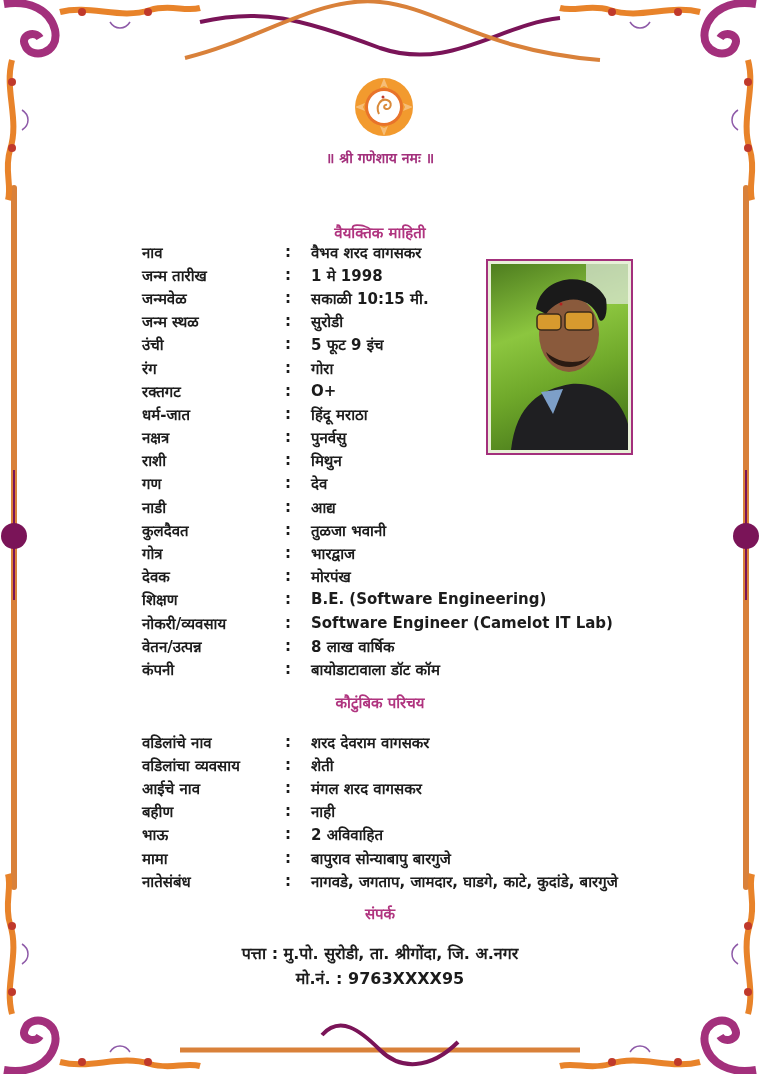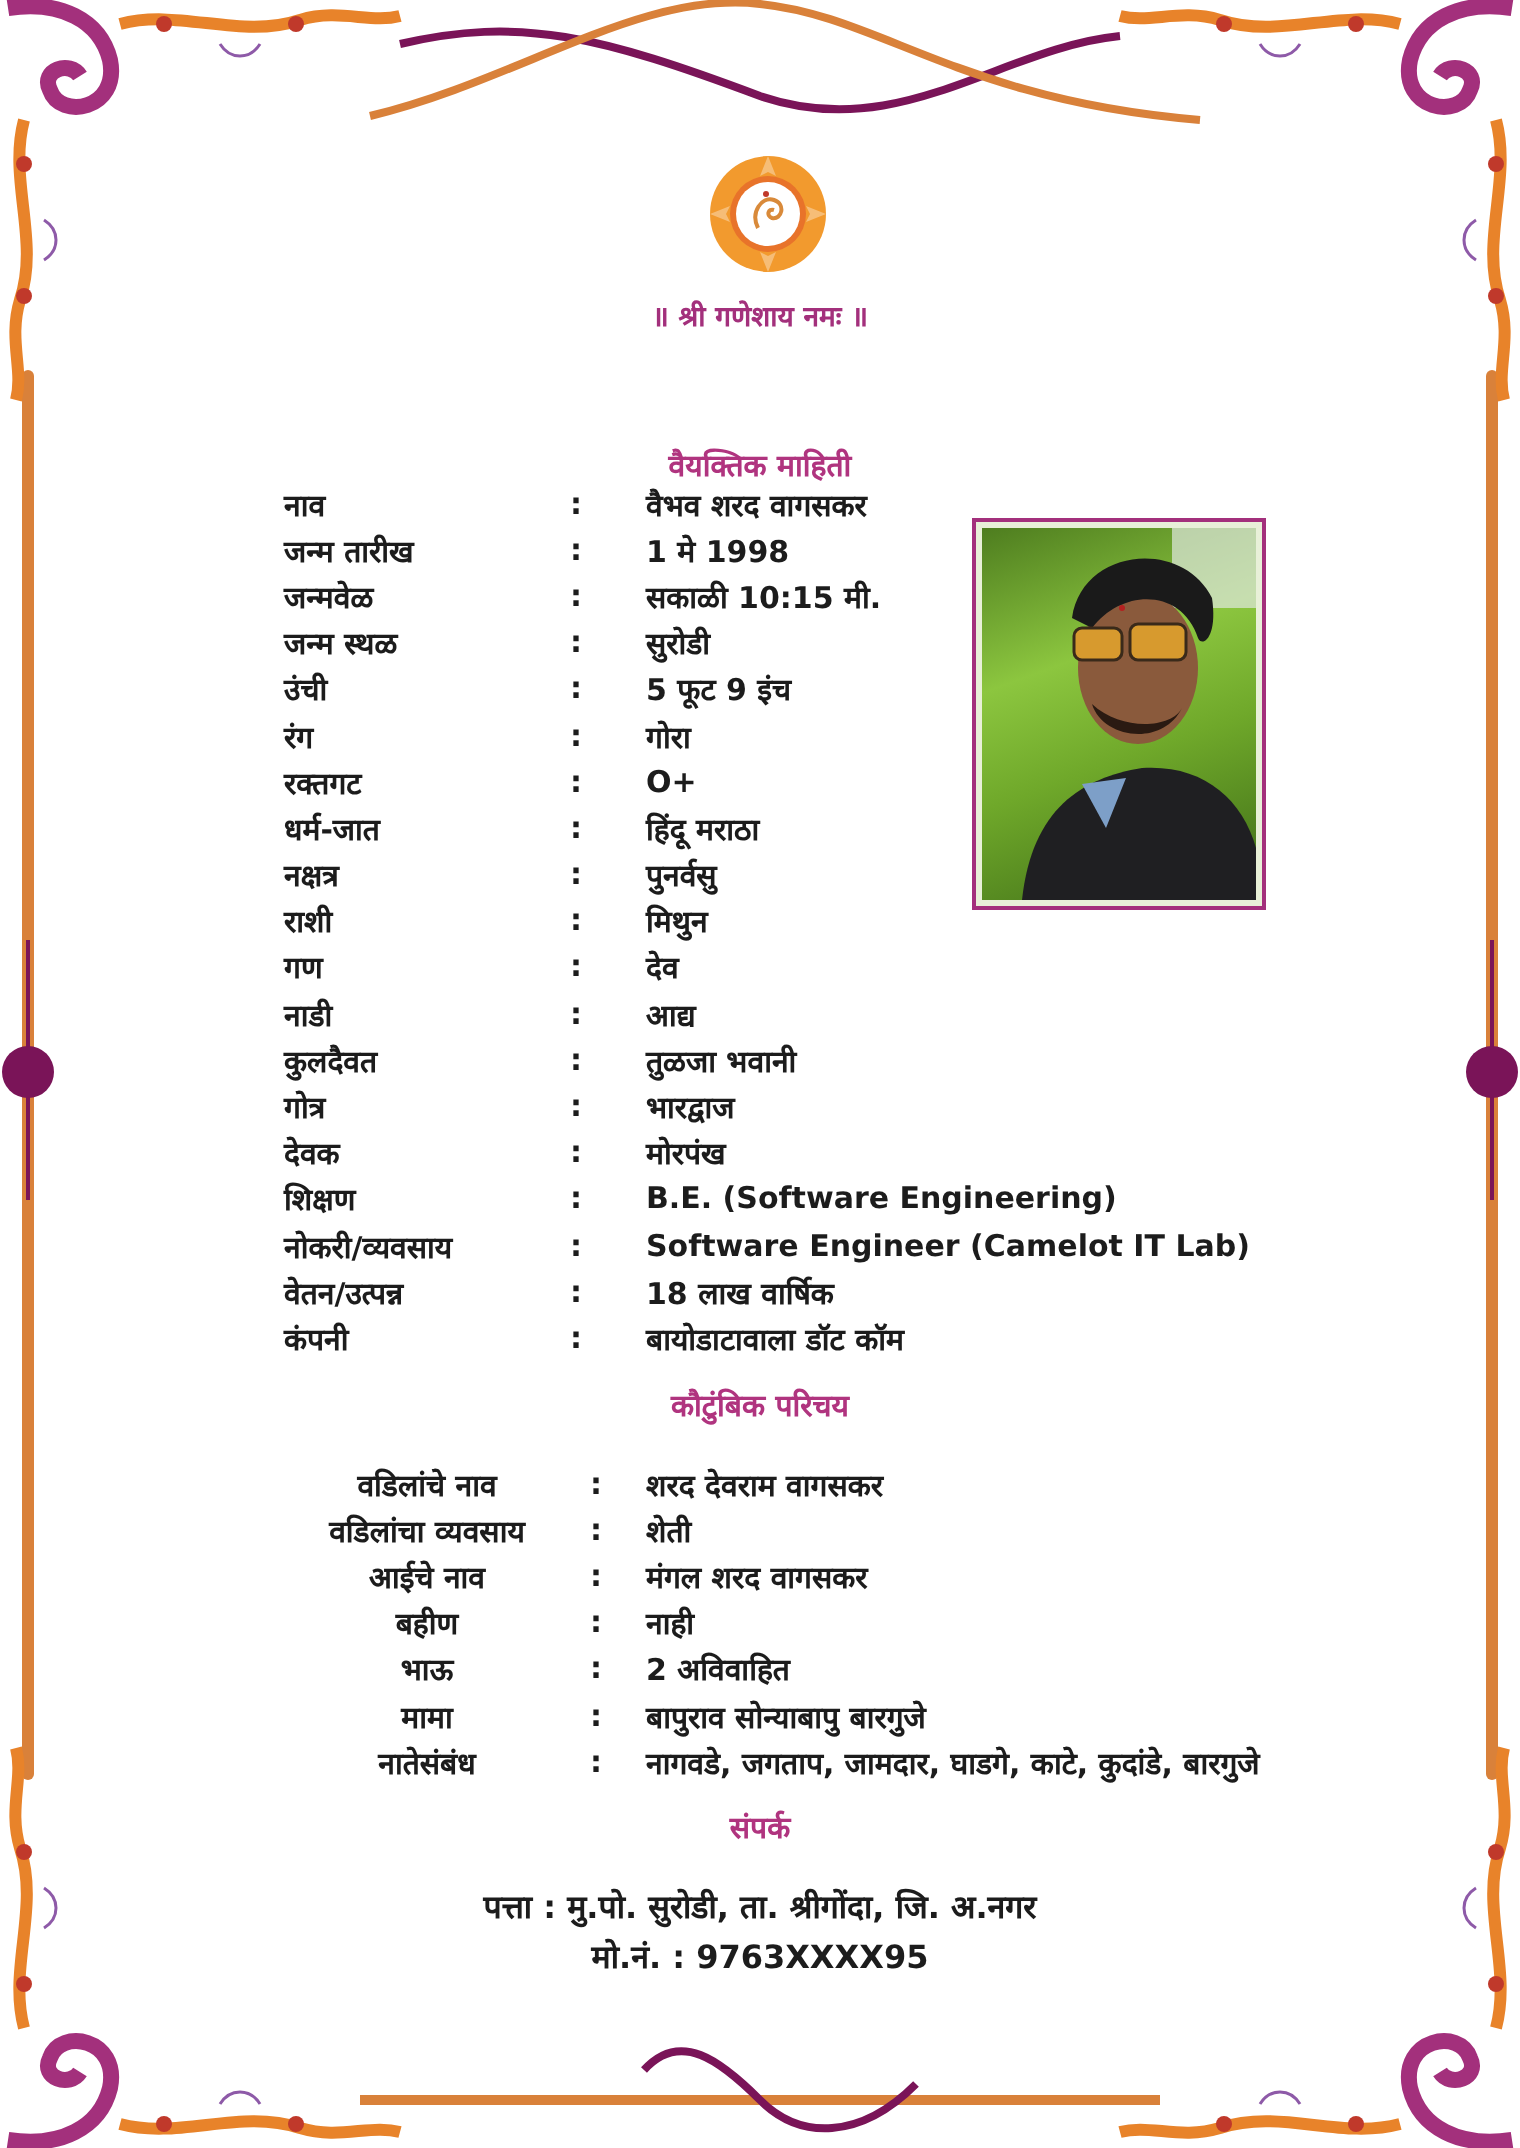--- a/index.html
+++ b/index.html
@@ -13,25 +13,25 @@
     .heading-shloka { position: absolute; left: 0; width: 760px; top: 148px; text-align: center;
       font-size: 14px; font-weight: bold; color: #a3307c; }
     .section-title { position: absolute; left: 0; width: 760px; text-align: center;
       font-size: 15px; font-weight: bold; color: #b0347f; }
     #title-personal { top: 182px; margin-top: 40px; }
     #title-family { top: 692px; }
     #title-contact { top: 903px; }
 
     .rows { position: absolute; left: 142px; }
     #rows-personal { top: 240px; }
-    #rows-family { top: 730px; text-align: center; }
+    #rows-family { top: 730px; }
     .row { display: flex; height: 23.2px; align-items: center; font-size: 15px; font-weight: bold; color: #1c1c1c; }
     .row .lbl { width: 143px; }
     .row .sep { width: 26px; }
-    .row .val { white-space: nowrap; margin-left: 12px; }
+    .row .val { white-space: nowrap; }
 
     .photo { position: absolute; left: 486px; top: 259px; width: 147px; height: 196px;
       border: 2px solid #a3307c; background: #e8f0d8; overflow: hidden; }
     .photo-inner { position: absolute; left: 3px; top: 3px; right: 3px; bottom: 3px; overflow: hidden;
       background: linear-gradient(160deg, #4e7d1f 0%, #8cc63f 35%, #6fa82a 60%, #3d6b17 100%); }
 
     .contact-line { position: absolute; left: 0; width: 760px; text-align: center; font-size: 16px; font-weight: bold; color: #1c1c1c; }
     #contact-address { top: 942px; }
     #contact-mobile { top: 967px; }
   </style>
@@ -171,21 +171,21 @@
       <span class="val">B.E. (Software Engineering)</span>
     </div>
   <div class="row">
       <span class="lbl">नोकरी/व्यवसाय</span>
       <span class="sep">:</span>
       <span class="val">Software Engineer (Camelot IT Lab)</span>
     </div>
   <div class="row">
       <span class="lbl">वेतन/उत्पन्न</span>
       <span class="sep">:</span>
-      <span class="val">18 लाख वार्षिक</span>
+      <span class="val">8 लाख वार्षिक</span>
     </div>
   <div class="row">
       <span class="lbl">कंपनी</span>
       <span class="sep">:</span>
       <span class="val">बायोडाटावाला डॉट कॉम</span>
     </div>
 </div>
 
 <div class="photo">
   <div class="photo-inner">

